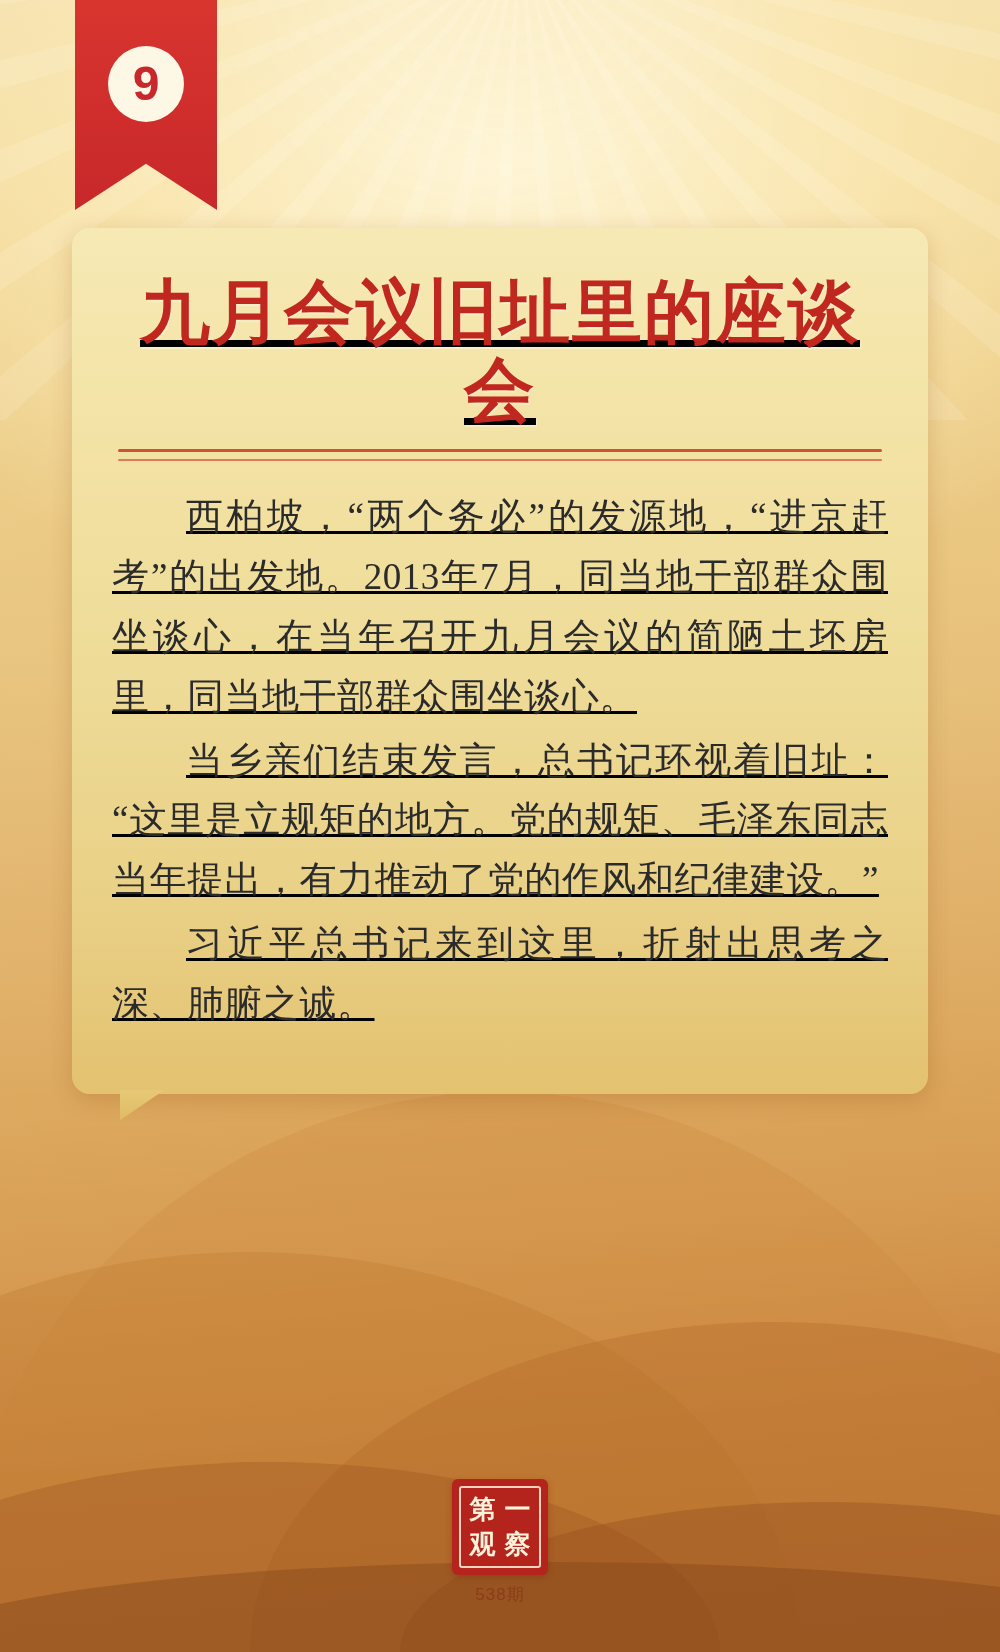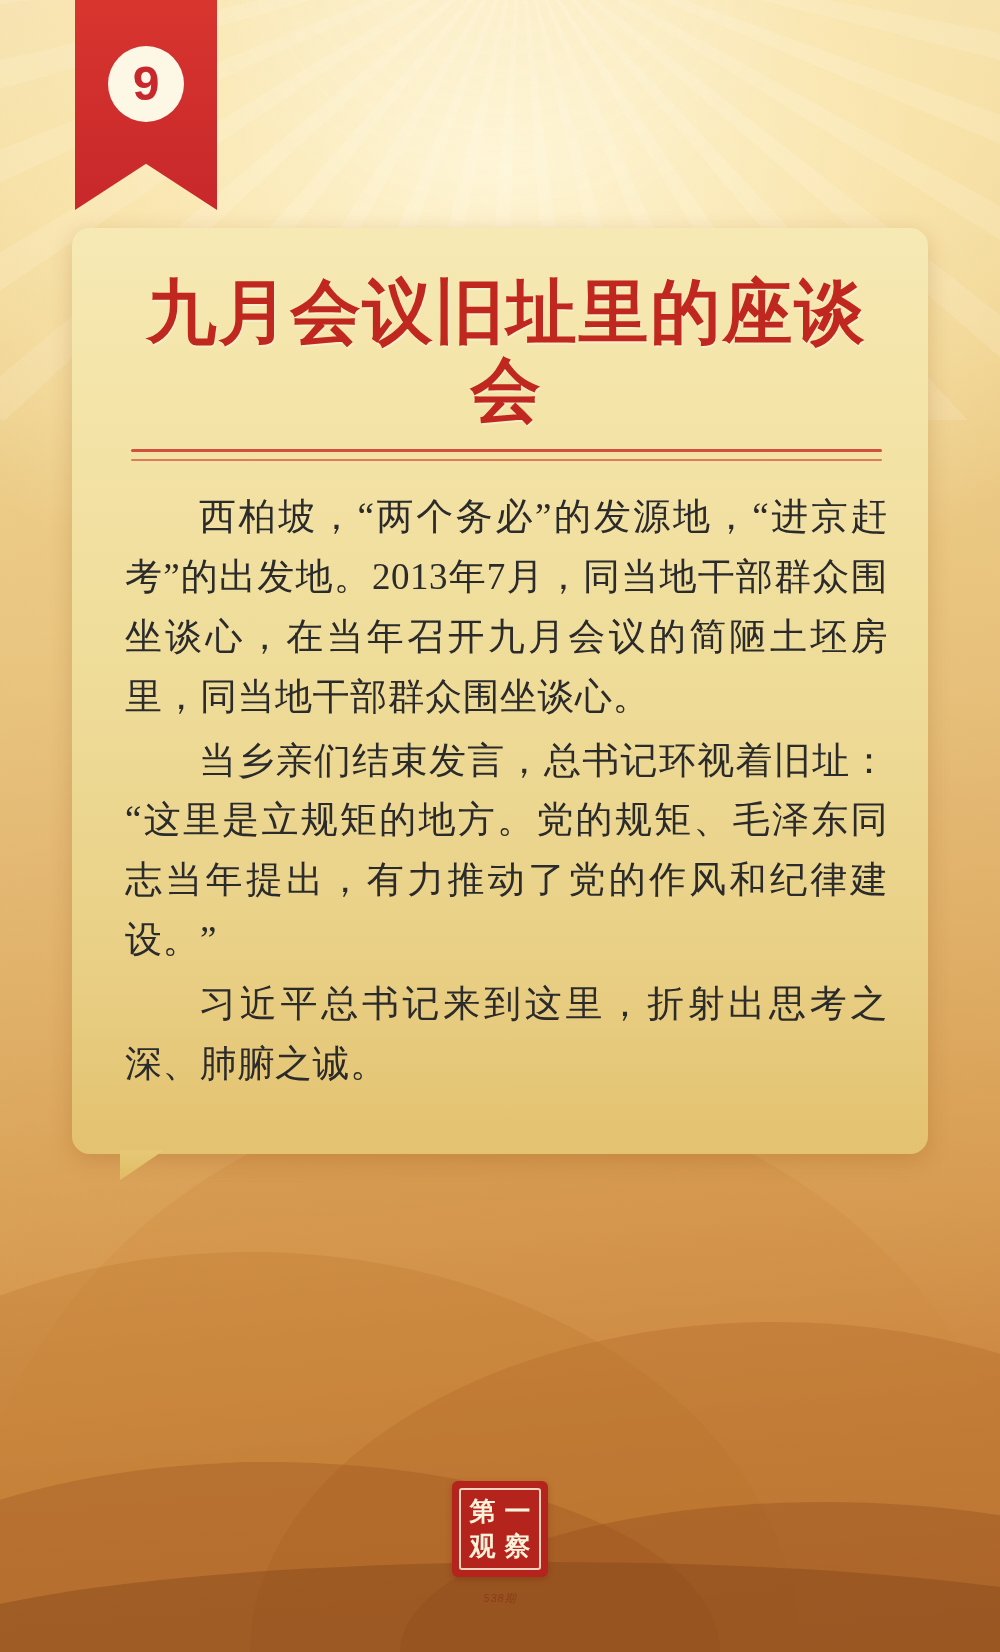--- a/index.html
+++ b/index.html
@@ -79,23 +79,24 @@
 
   
   .card {
     position: absolute;
     left: 72px;
     top: 228px;
     width: 856px;
     background: linear-gradient(180deg, #f6e9b4 0%, #f3e3a6 22%, #eedb97 52%, #e9d086 78%, #e3c270 100%);
     border-radius: 18px;
     box-shadow: 0 6px 22px rgba(140,70,20,0.22);
-    padding: 36px 40px 56px 53px;
+    padding: 36px 40px 56px 40px;
     box-sizing: border-box;
     z-index: 4;
+    text-decoration: underline;
   }
   .card::after {
     content: "";
     position: absolute;
     left: 48px;
     bottom: -26px;
     width: 44px;
     height: 30px;
     background: linear-gradient(180deg, #e6c977 0%, #e0bb63 100%);
     clip-path: polygon(0 0, 100% 0, 0 100%);
@@ -159,26 +160,25 @@
     display: grid;
     grid-template-columns: 1fr 1fr;
     align-items: center;
     justify-items: center;
     font-size: 26px;
     line-height: 1;
     padding: 4px;
     box-sizing: border-box;
   }
   .issue {
-    margin-top: 10px;
+    margin-top: 4px;
     font-family: "Liberation Sans", sans-serif;
-    font-size: 11px;
+    font-size: 17px;
     color: #8c3b1a;
     letter-spacing: 1px;
-    font-style: italic;
   }
 </style>
 </head>
 <body>
 
 <div class="page">
 
   <div class="rays"></div>
 
   <div class="mountains">

